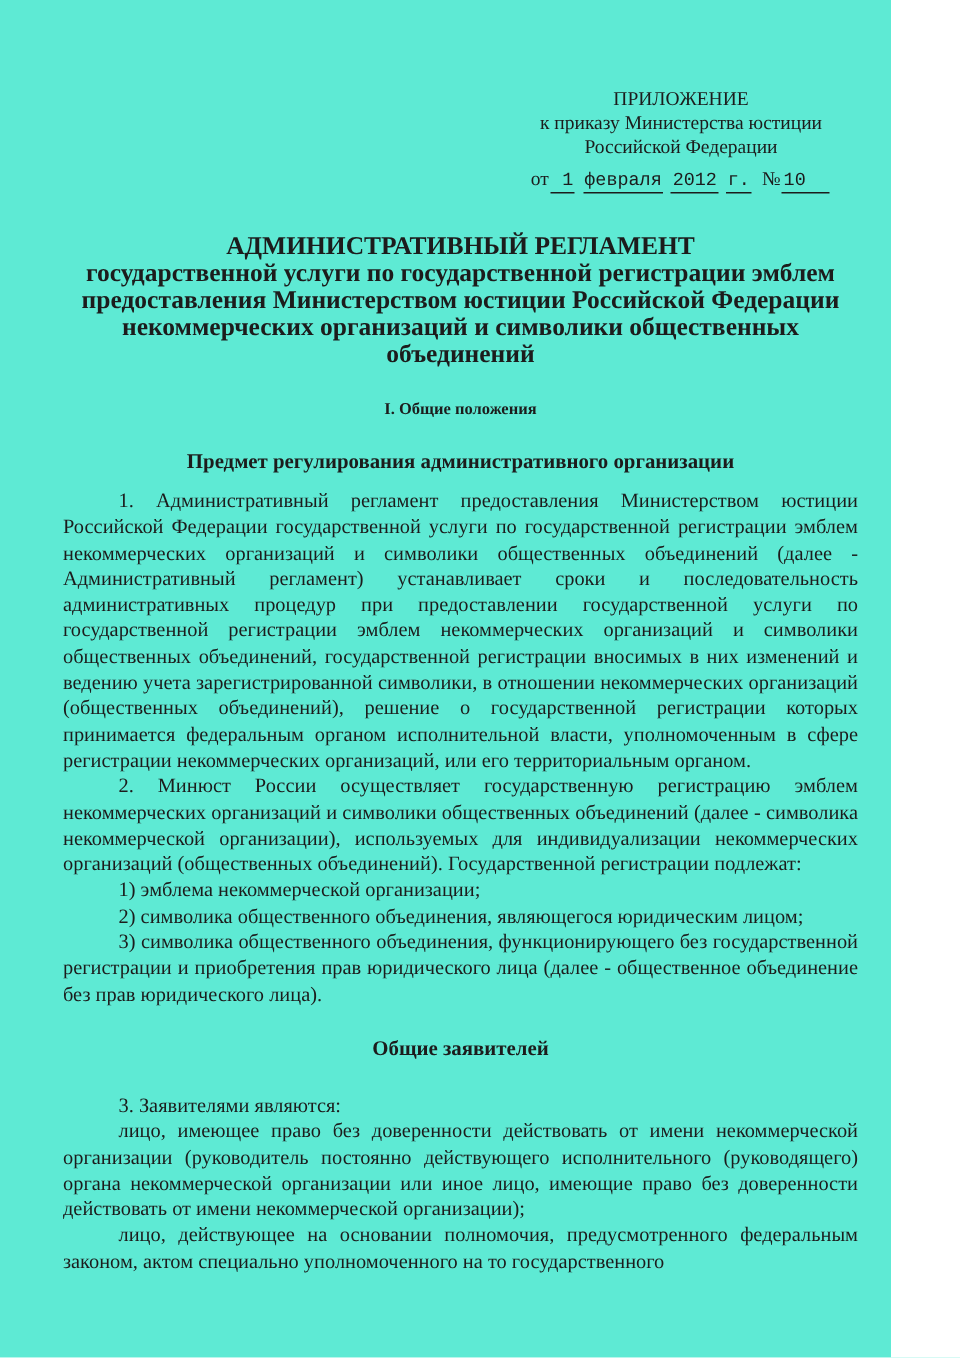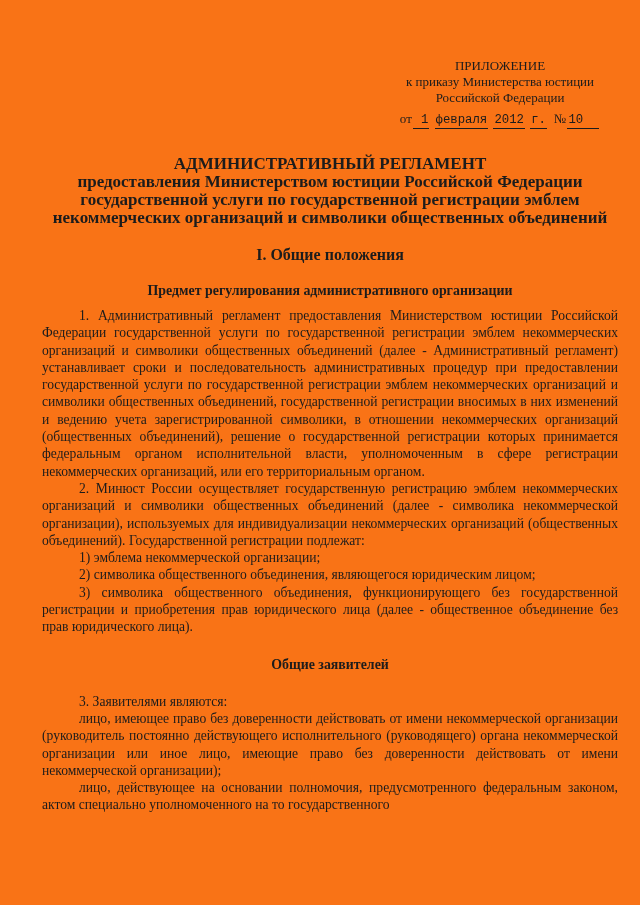--- a/index.html
+++ b/index.html
@@ -1,21 +1,21 @@
 <!DOCTYPE html>
 <html><head>
 <meta charset="utf-8">
 <style>
   html, body { margin: 0; padding: 0; background: #ffffff; }
   .page {
     position: relative;
-    width: 640px;
+    width: 594px;
     height: 905px;
     box-sizing: border-box;
-    background: #f97316;
+    background: #5eead4;
     color: #1c1c1c;
     font-family: "Liberation Serif", serif;
     font-size: 13.6px;
     line-height: 17.3px;
     padding: 58px 22px 0 42px;
     overflow: hidden;
   }
   
   .appendix-block {
     width: 236px;
@@ -50,21 +50,21 @@
     text-align: center;
     font-weight: bold;
     font-size: 17px;
     line-height: 18px;
   }
   
   .section-heading {
     margin: 19px 0 0 0;
     text-align: center;
     font-weight: bold;
-    font-size: 16px;
+    font-size: 11px;
     line-height: 18px;
   }
   .sub-heading {
     margin: 18px 0 7px 0;
     text-align: center;
     font-weight: bold;
     font-size: 13.9px;
     line-height: 18px;
   }
   
@@ -83,22 +83,22 @@
     <div>ПРИЛОЖЕНИЕ</div>
     <div>к приказу Министерства юстиции</div>
     <div>Российской Федерации</div>
     <div class="date-line">
       <span>от</span><span class="mono u day">1</span> <span class="mono u">февраля</span> <span class="mono u">2012</span> <span class="mono u">г.</span><span class="nosign">№</span><span class="mono u noval">10</span>
     </div>
   </div>
 
   <div class="doc-title">
     <div>АДМИНИСТРАТИВНЫЙ РЕГЛАМЕНТ</div>
+    <div>государственной услуги по государственной регистрации эмблем</div>
     <div>предоставления Министерством юстиции Российской Федерации</div>
-    <div>государственной услуги по государственной регистрации эмблем</div>
     <div>некоммерческих организаций и символики общественных объединений</div>
   </div>
 
   <div class="section-heading">I. Общие положения</div>
 
   <div class="sub-heading">Предмет регулирования административного организации</div>
 
   <p class="body-par">1. Административный регламент предоставления Министерством юстиции Российской Федерации государственной услуги по государственной регистрации эмблем некоммерческих организаций и символики общественных объединений (далее - Административный регламент) устанавливает сроки и последовательность административных процедур при предоставлении государственной услуги по государственной регистрации эмблем некоммерческих организаций и символики общественных объединений, государственной регистрации вносимых в них изменений и ведению учета зарегистрированной символики, в отношении некоммерческих организаций (общественных объединений), решение о государственной регистрации которых принимается федеральным органом исполнительной власти, уполномоченным в сфере регистрации некоммерческих организаций, или его территориальным органом.</p>
 
   <p class="body-par">2. Минюст России осуществляет государственную регистрацию эмблем некоммерческих организаций и символики общественных объединений (далее - символика некоммерческой организации), используемых для индивидуализации некоммерческих организаций (общественных объединений). Государственной регистрации подлежат:</p>

